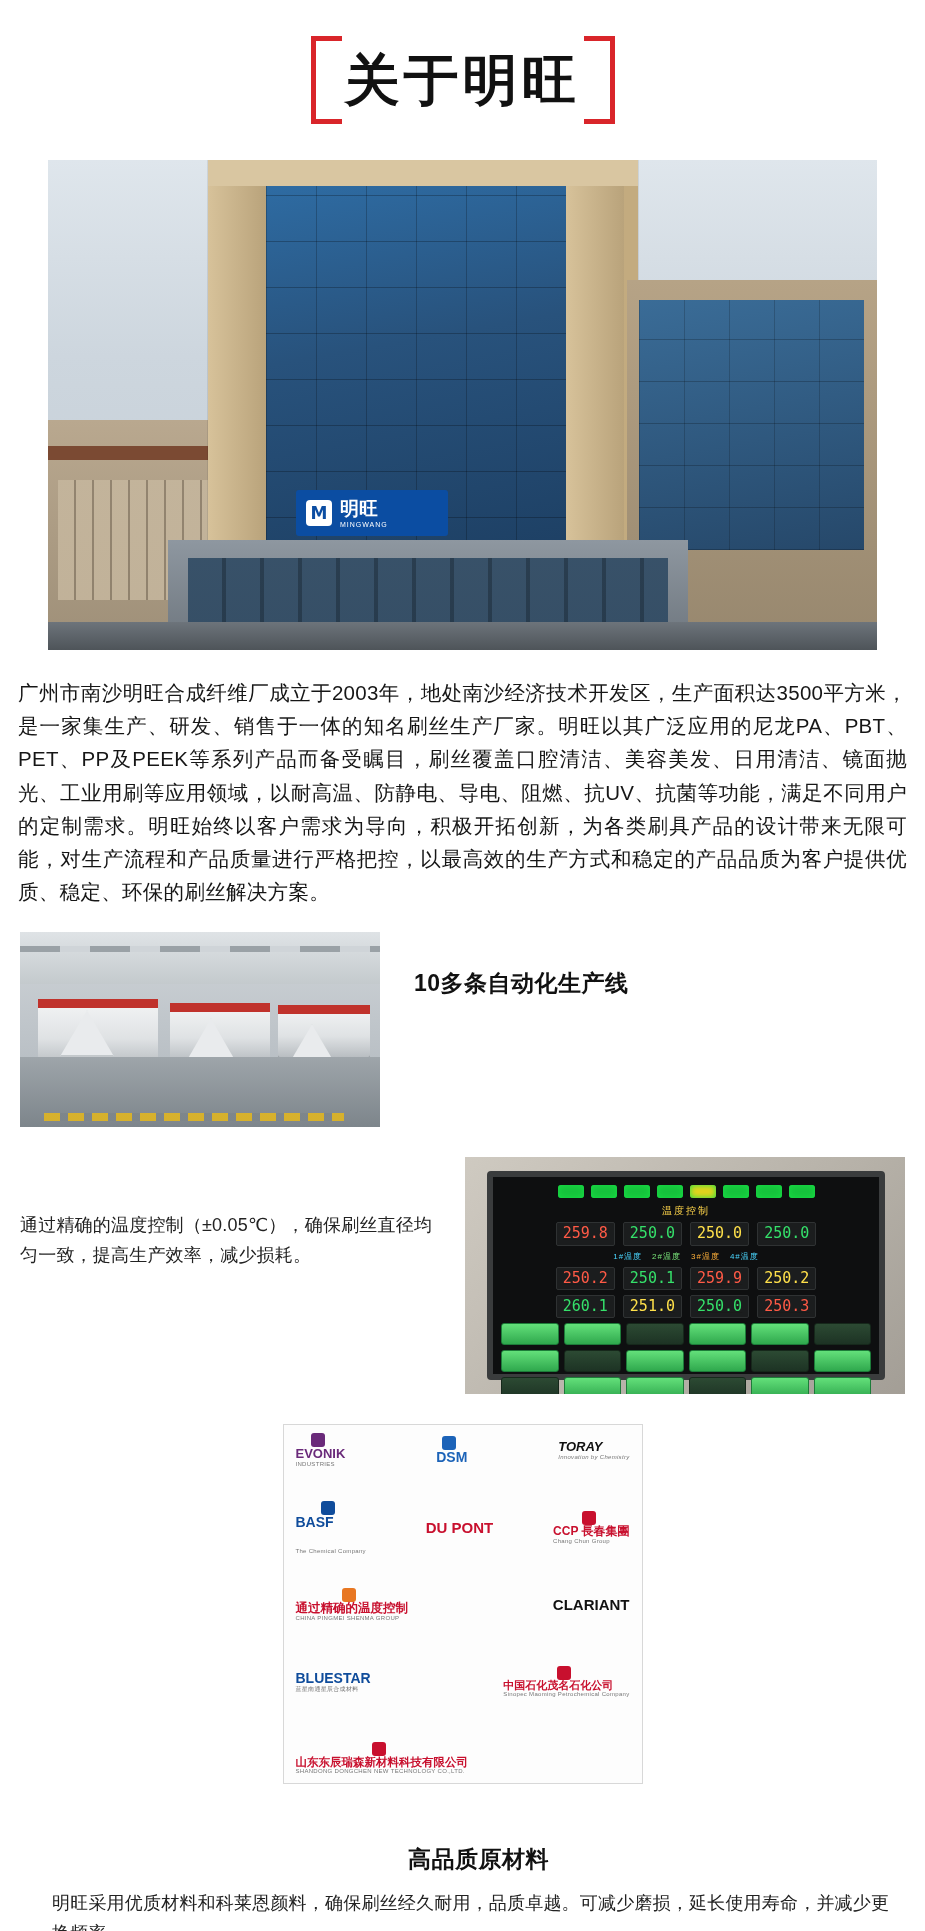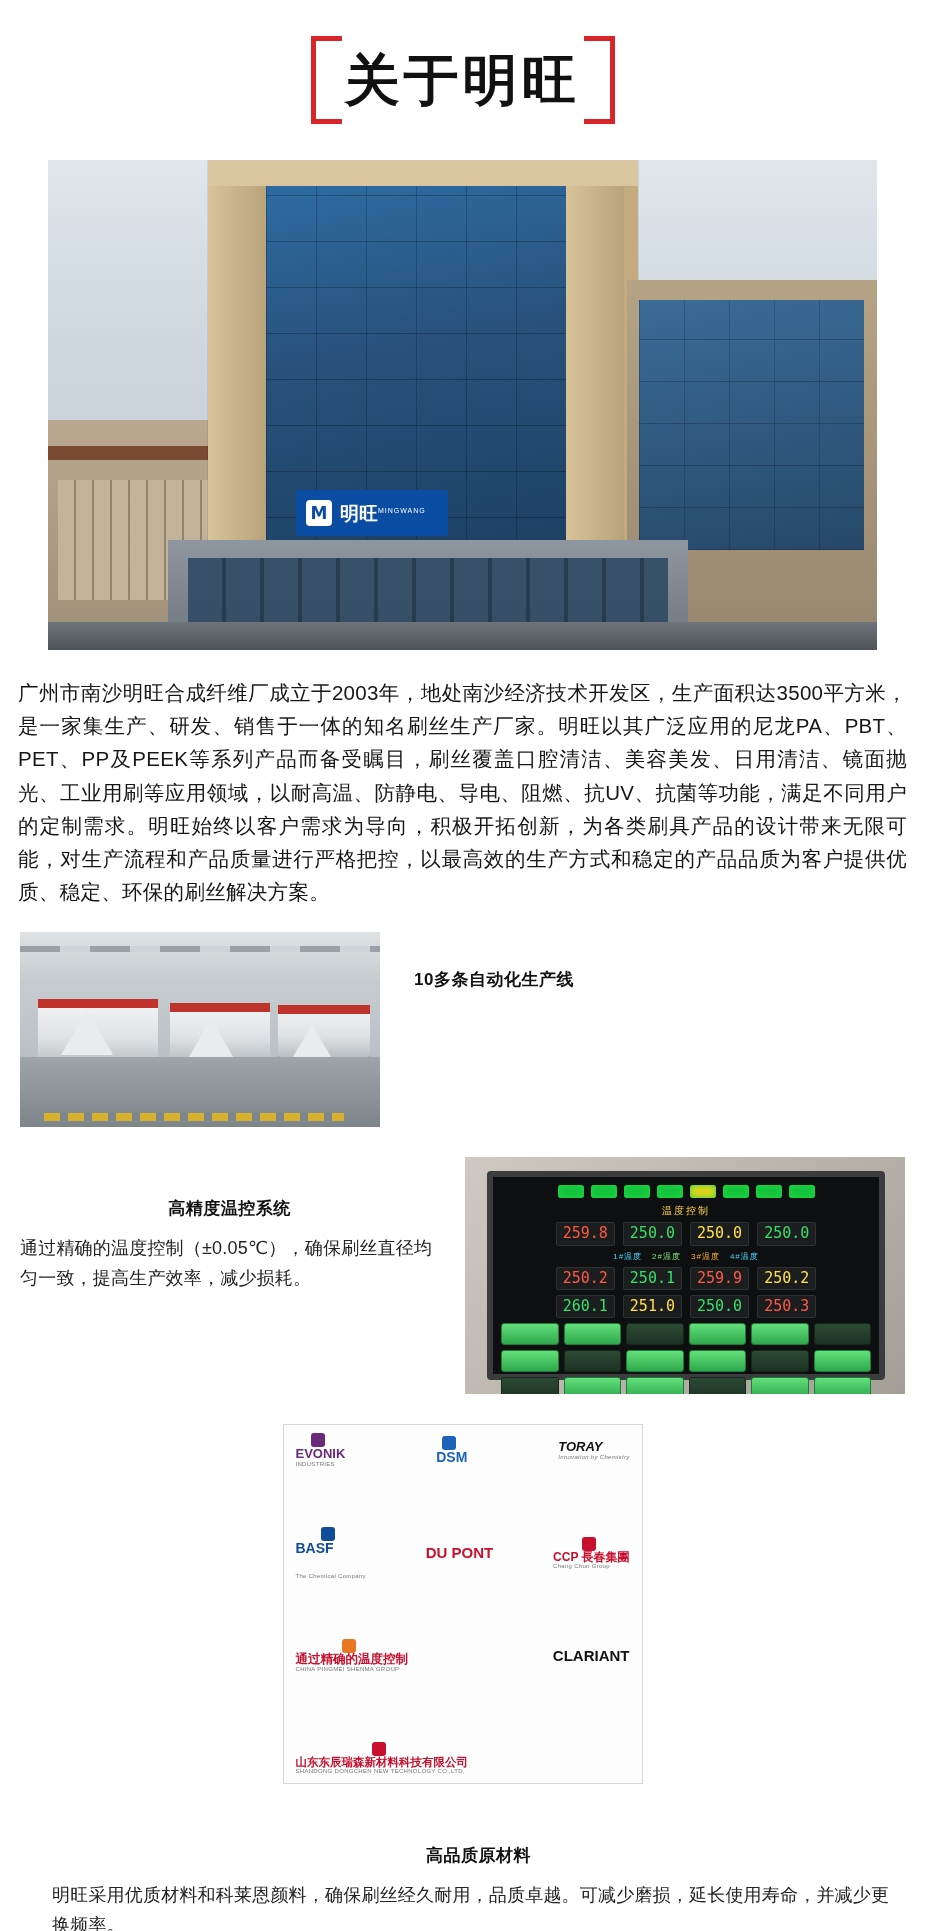--- a/index.html
+++ b/index.html
@@ -265,21 +265,21 @@
     position:absolute;bottom:6px;left:24px;width:300px;height:8px;
     background:repeating-linear-gradient(90deg,#e0b521 0 16px,#7d858b 16px 24px);
     opacity:.9;
   }
 
   .row-text {
     padding-left: 34px;
     padding-top: 36px;
   }
   .sec-title {
-    font-size: 17px;
+    font-size: 23px;
     font-weight: bold;
     color: #111;
     letter-spacing: .5px;
   }
   .sec-body {
     margin-top: 14px;
     font-size: 18px;
     line-height: 1.62;
     color: #222;
     letter-spacing: .2px;
@@ -431,21 +431,21 @@
     <div class="pilaster-l"></div>
     <div class="pilaster-r"></div>
     <div class="glass"></div>
     <div class="cap"></div>
   </div>
   <div class="right-block"></div>
   <div class="canopy-line"></div>
   <div class="podium"></div>
   <div class="signboard">
     <span class="logo-badge">M</span>
-    <span style="display:flex;flex-direction:row;">
+    <span style="display:flex;flex-direction:column;">
       <span class="sign-cn">明旺</span>
       <span class="sign-en">MINGWANG</span>
     </span>
   </div>
   <div class="ground"></div>
 </div>
 
 <p class="intro">广州市南沙明旺合成纤维厂成立于2003年，地处南沙经济技术开发区，生产面积达3500平方米， 是一家集生产、研发、销售于一体的知名刷丝生产厂家。明旺以其广泛应用的尼龙PA、PBT、PET、PP及PEEK等系列产品而备受瞩目，刷丝覆盖口腔清洁、美容美发、日用清洁、镜面抛光、工业用刷等应用领域，以耐高温、防静电、导电、阻燃、抗UV、抗菌等功能，满足不同用户的定制需求。明旺始终以客户需求为导向，积极开拓创新，为各类刷具产品的设计带来无限可能，对生产流程和产品质量进行严格把控，以最高效的生产方式和稳定的产品品质为客户提供优质、稳定、环保的刷丝解决方案。</p>
 
 <div class="row r1">
@@ -460,21 +460,20 @@
     <div class="pl-floor"></div>
     <div class="pl-yellow"></div>
   </div>
   <div class="row-text">
     <div class="sec-title">10多条自动化生产线</div>
   </div>
 </div>
 
 <div class="row r2">
   <div class="left-text-col">
-    <div class="sec-title">高精度温控系统</div>
     <div class="sec-body">通过精确的温度控制（±0.05℃），确保刷丝直径均匀一致，提高生产效率，减少损耗。</div>
   </div>
   <div class="photo-panel">
     <div class="panel-wall"></div>
     <div class="panel-box">
       <div class="panel-toprow">
         <span class="led"></span>
         <span class="led"></span>
         <span class="led"></span>
         <span class="led"></span>
@@ -581,20 +580,35 @@
         <span style="display:flex;flex-direction:column;">
           <span>通过精确的温度控制</span>
           <span class="sub">CHINA PINGMEI SHENMA GROUP</span>
         </span>
       </span>
       <span class="brand clariant">
         <span>CLARIANT</span>
       </span>
     </div>
 
+    <div class="logo-row">
+      <span class="brand bluestar brand-inline">
+        <span style="display:flex;flex-direction:column;">
+          <span>BLUESTAR</span>
+          <span class="sub">蓝星南通星辰合成材料</span>
+        </span>
+      </span>
+      <span class="brand sinopec brand-inline">
+        <span class="swatch sw-red"></span>
+        <span style="display:flex;flex-direction:column;">
+          <span>中国石化茂名石化公司</span>
+          <span class="sub">Sinopec Maoming Petrochemical Company</span>
+        </span>
+      </span>
+    </div>
 
     <div class="logo-row">
       <span class="brand dongchen brand-inline">
         <span class="swatch sw-red"></span>
         <span style="display:flex;flex-direction:column;">
           <span>山东东辰瑞森新材料科技有限公司</span>
           <span class="sub">SHANDONG DONGCHEN NEW TECHNOLOGY CO.,LTD.</span>
         </span>
       </span>
     </div>

